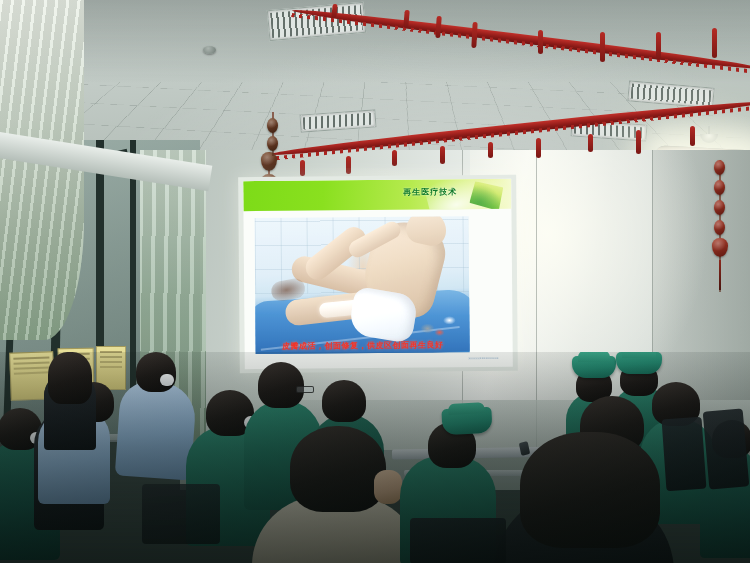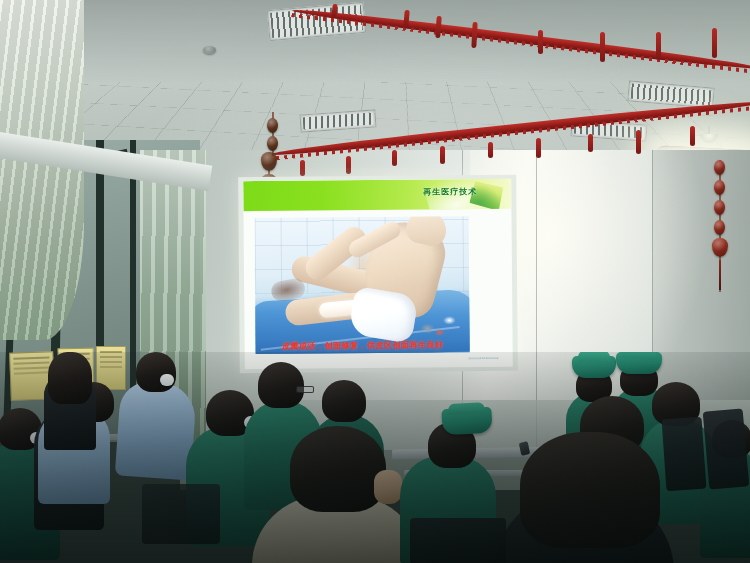--- a/index.html
+++ b/index.html
@@ -168,21 +168,21 @@
   }
   .slide-header .leaf{
     position:absolute;right:8px;top:2px;width:34px;height:30px;
     background:
       radial-gradient(ellipse at 30% 70%, rgba(40,150,60,.55), rgba(40,150,60,0) 60%),
       linear-gradient(200deg,#f0f7a8 0%,#cfe96a 35%,#6fc23a 70%,#3f9b2c 100%);
     clip-path:polygon(18% 0,100% 22%,86% 100%,0 72%);
     opacity:.9;
   }
   .slide-title{
-    position:absolute;right:34px;top:7px;
+    position:absolute;right:54px;top:7px;
     font-size:8px;letter-spacing:1px;font-weight:bold;
     color:#0f7a2a;text-shadow:0 0 2px rgba(255,255,255,.8);
     white-space:nowrap;
   }
   .slide-photo{
     position:absolute;left:11px;top:37px;width:214px;height:136px;
     background:
       
       radial-gradient(ellipse 26px 10px at 170px 18px, #cfb69a 0%, rgba(207,182,154,0) 70%),
       radial-gradient(ellipse 40px 30px at 150px 52px, #e6d3bc 0%, rgba(230,211,188,0) 72%),

